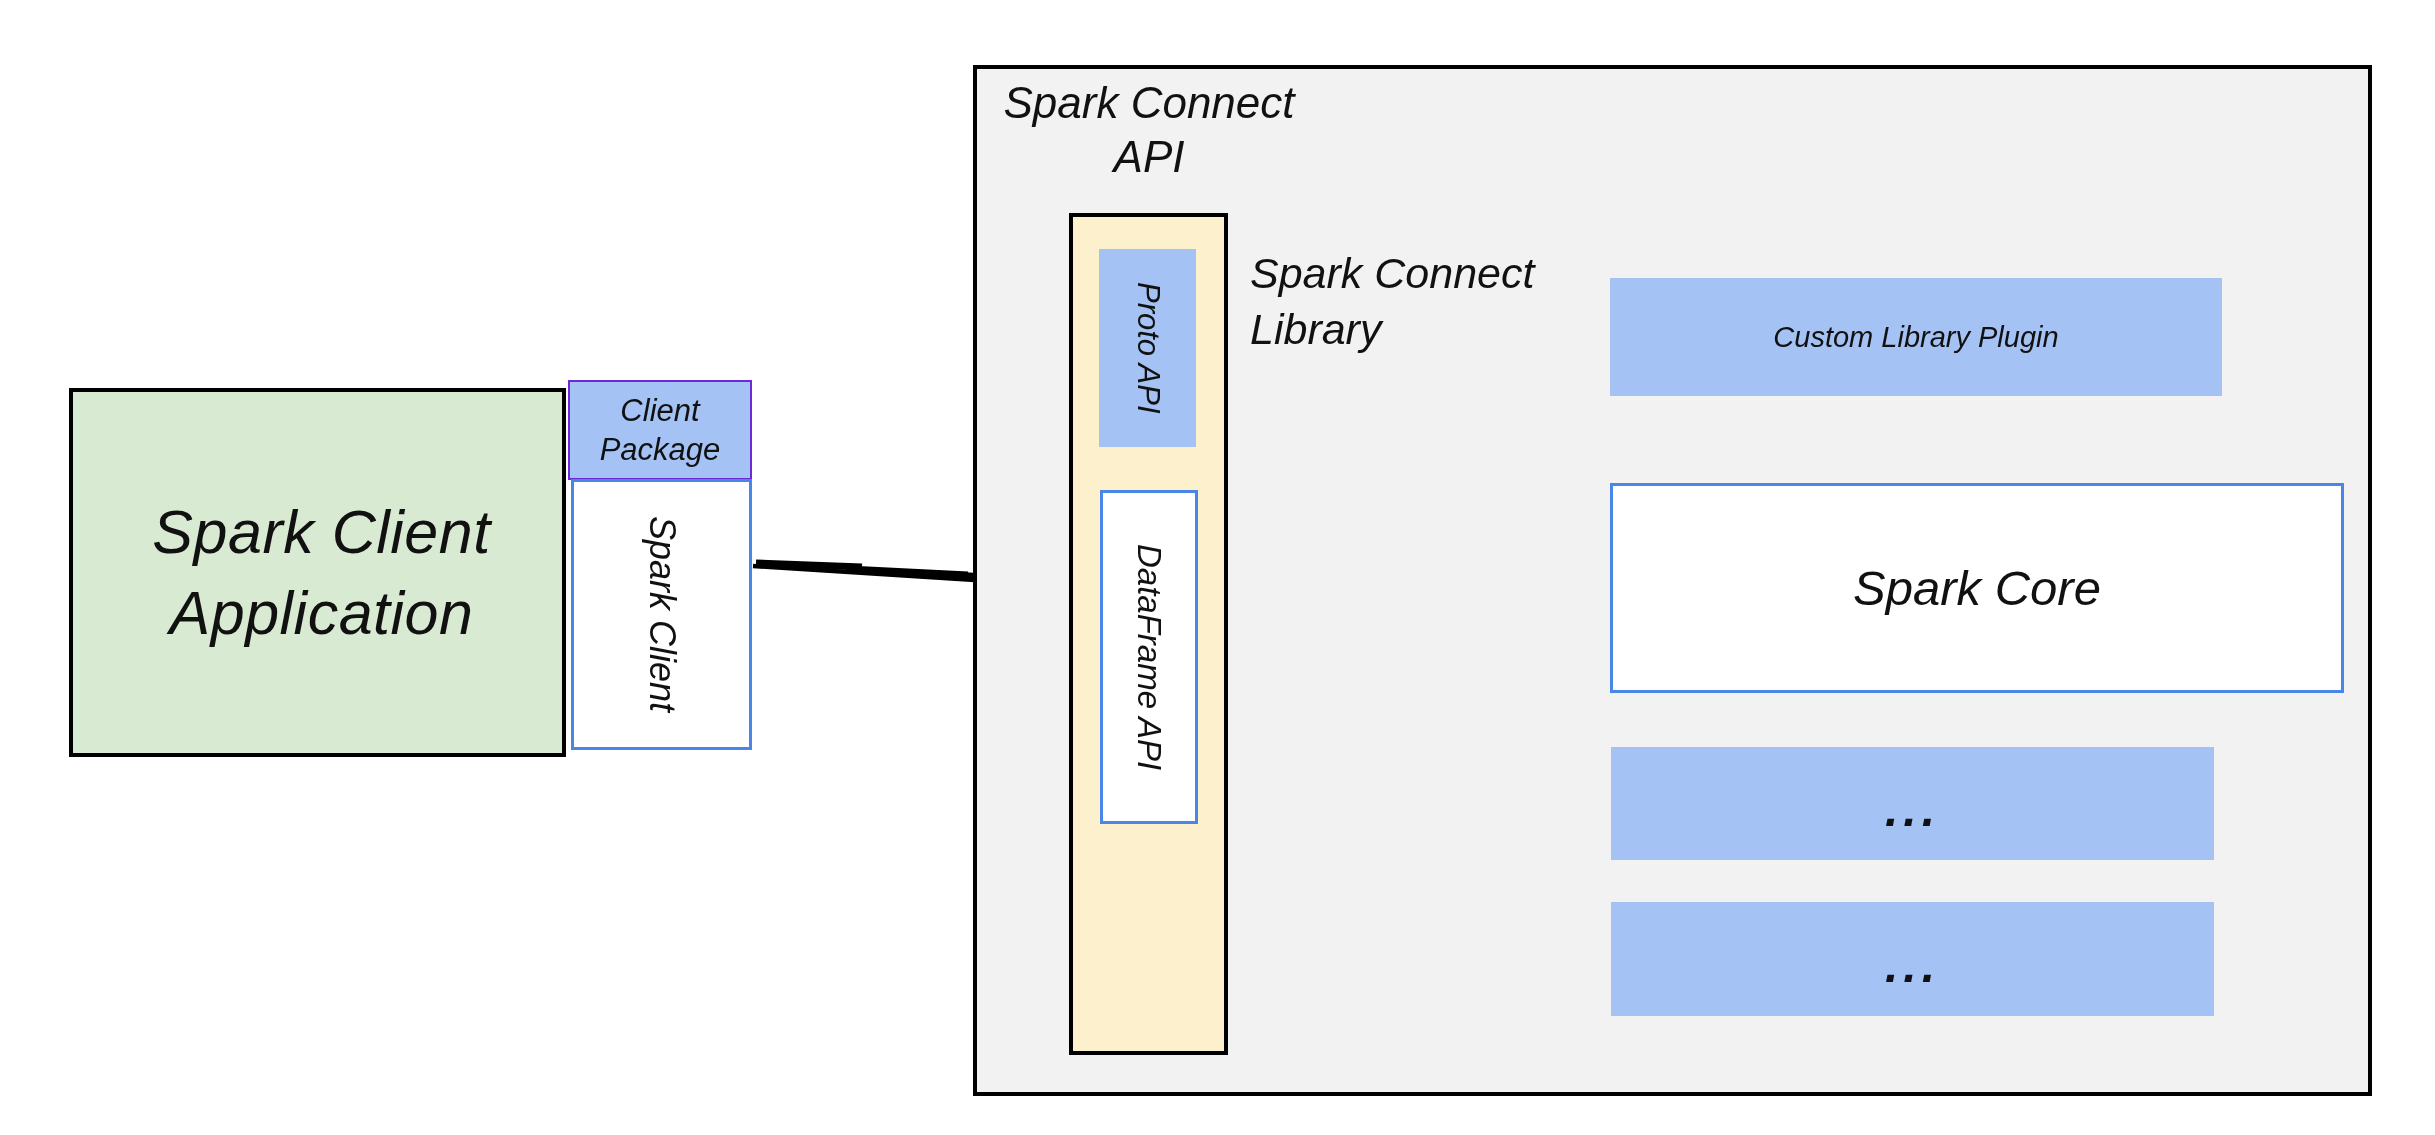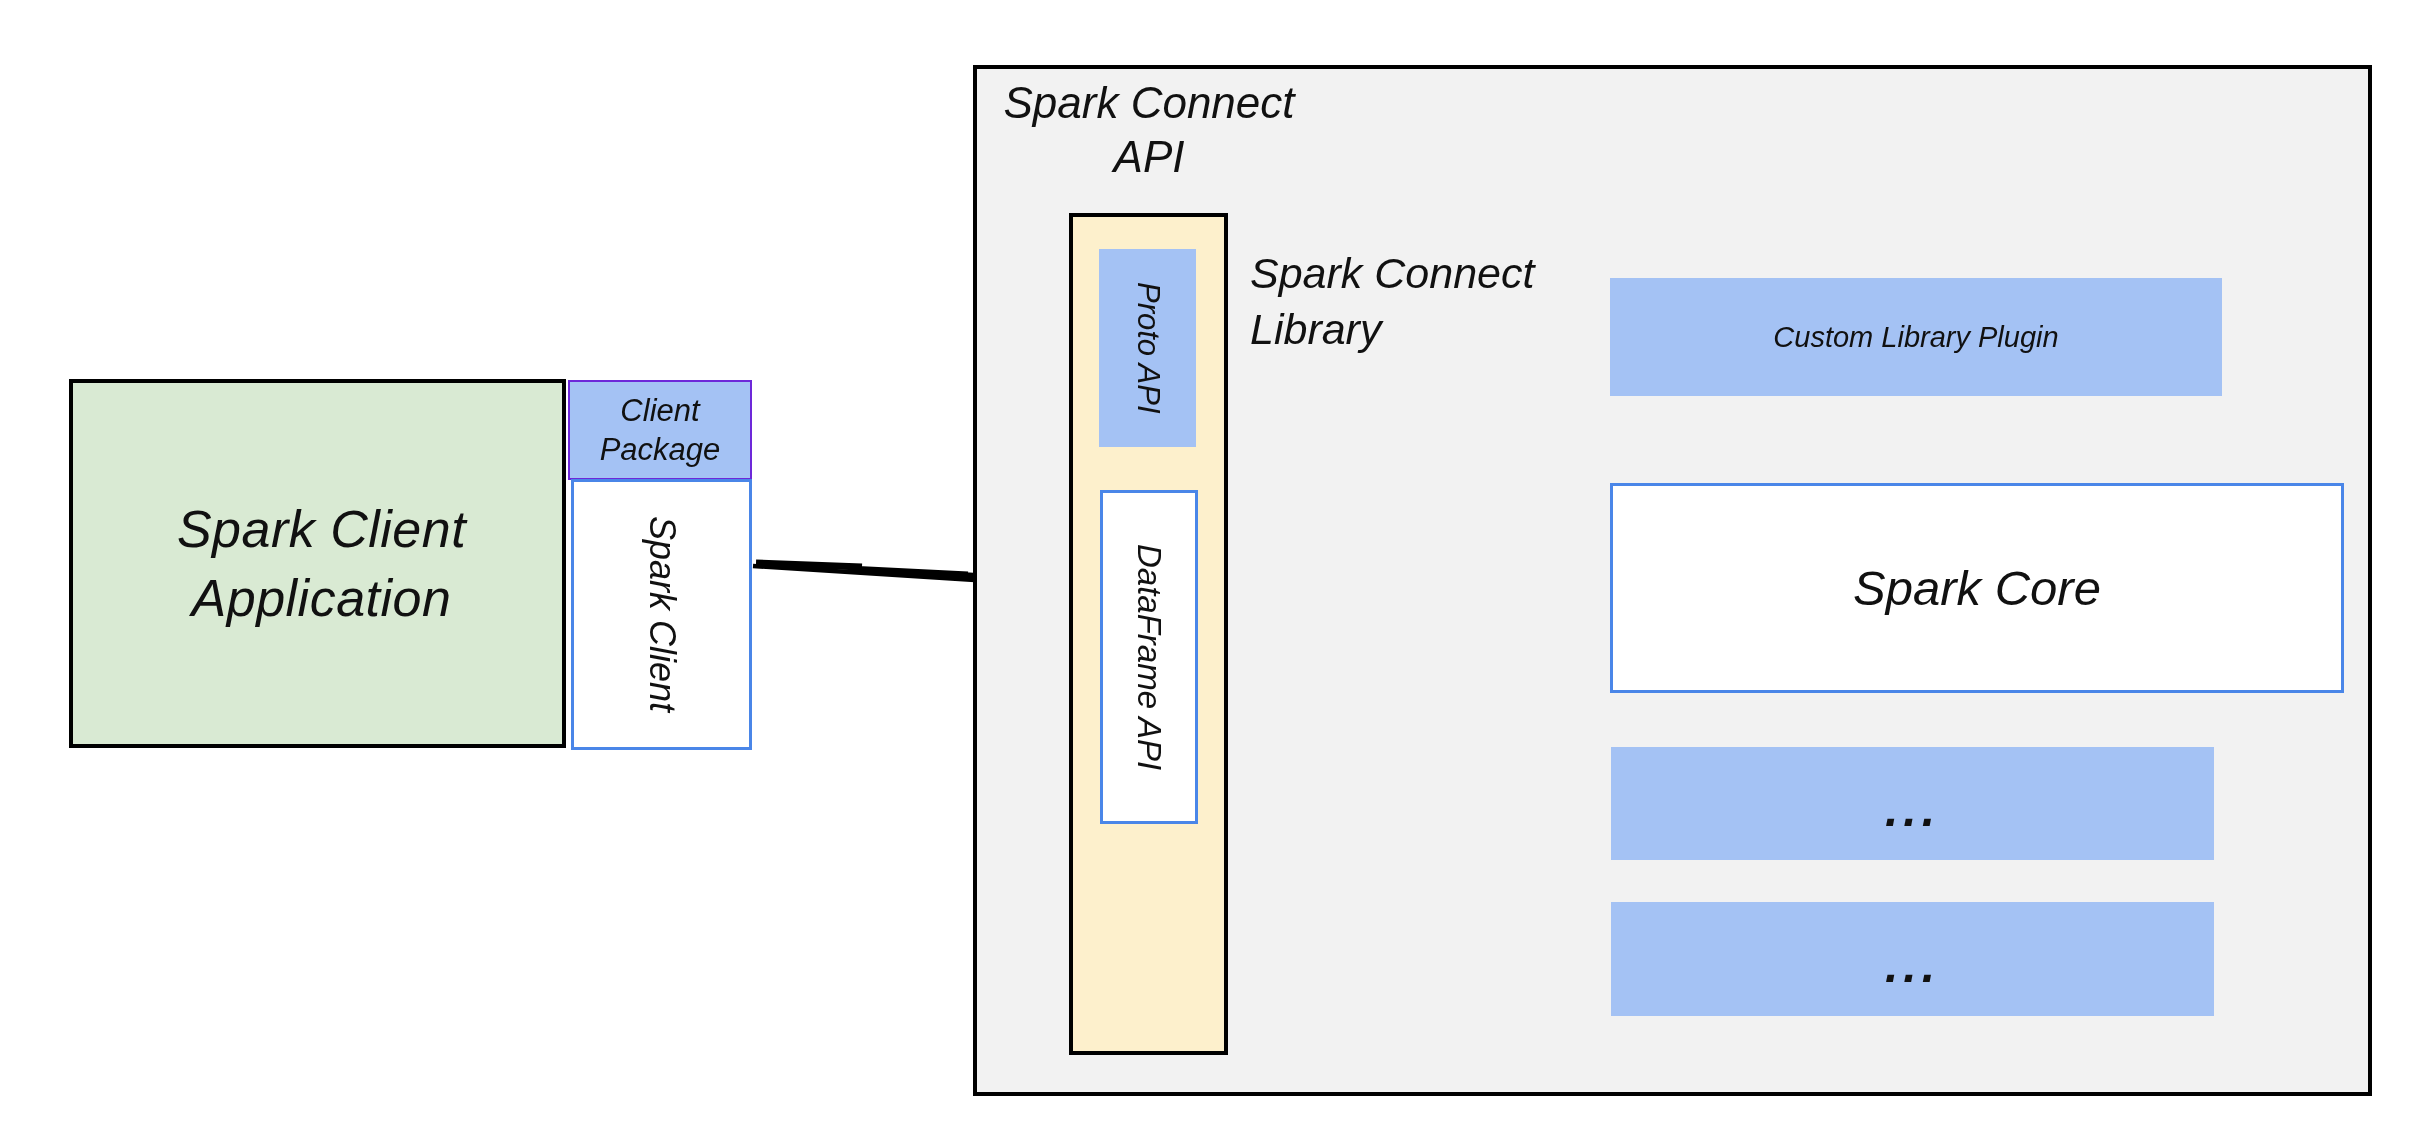--- a/index.html
+++ b/index.html
@@ -10,23 +10,23 @@
     width: 2435px;
     height: 1135px;
     background: #ffffff;
     overflow: hidden;
   }
 
   .box { position: absolute; box-sizing: border-box; display: flex; align-items: center; justify-content: center; text-align: center; font-style: italic; }
 
   
   .client-app {
-    left: 69px; top: 379px; width: 497px; height: 369px;
+    left: 69px; top: 388px; width: 497px; height: 369px;
     background: var(--green-fill); border: 4px solid #000;
-    font-size: 52px; line-height: 1.32; letter-spacing: 0.5px; padding-left: 8px;
+    font-size: 61px; line-height: 1.32; letter-spacing: 0.5px; padding-left: 8px;
   }
   .client-app .lbl { width: 440px; }
 
   .client-package {
     left: 568px; top: 380px; width: 184px; height: 100px;
     background: var(--blue-fill); border: 2px solid #6d28d9;
     font-size: 31px; line-height: 1.26;
   }
   .client-package .lbl { width: 150px; }
 

